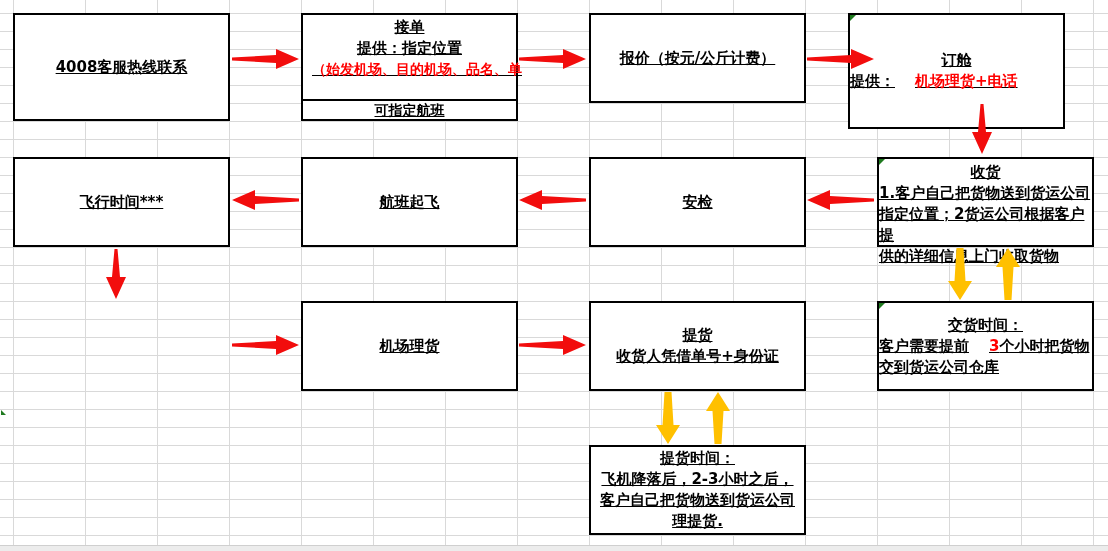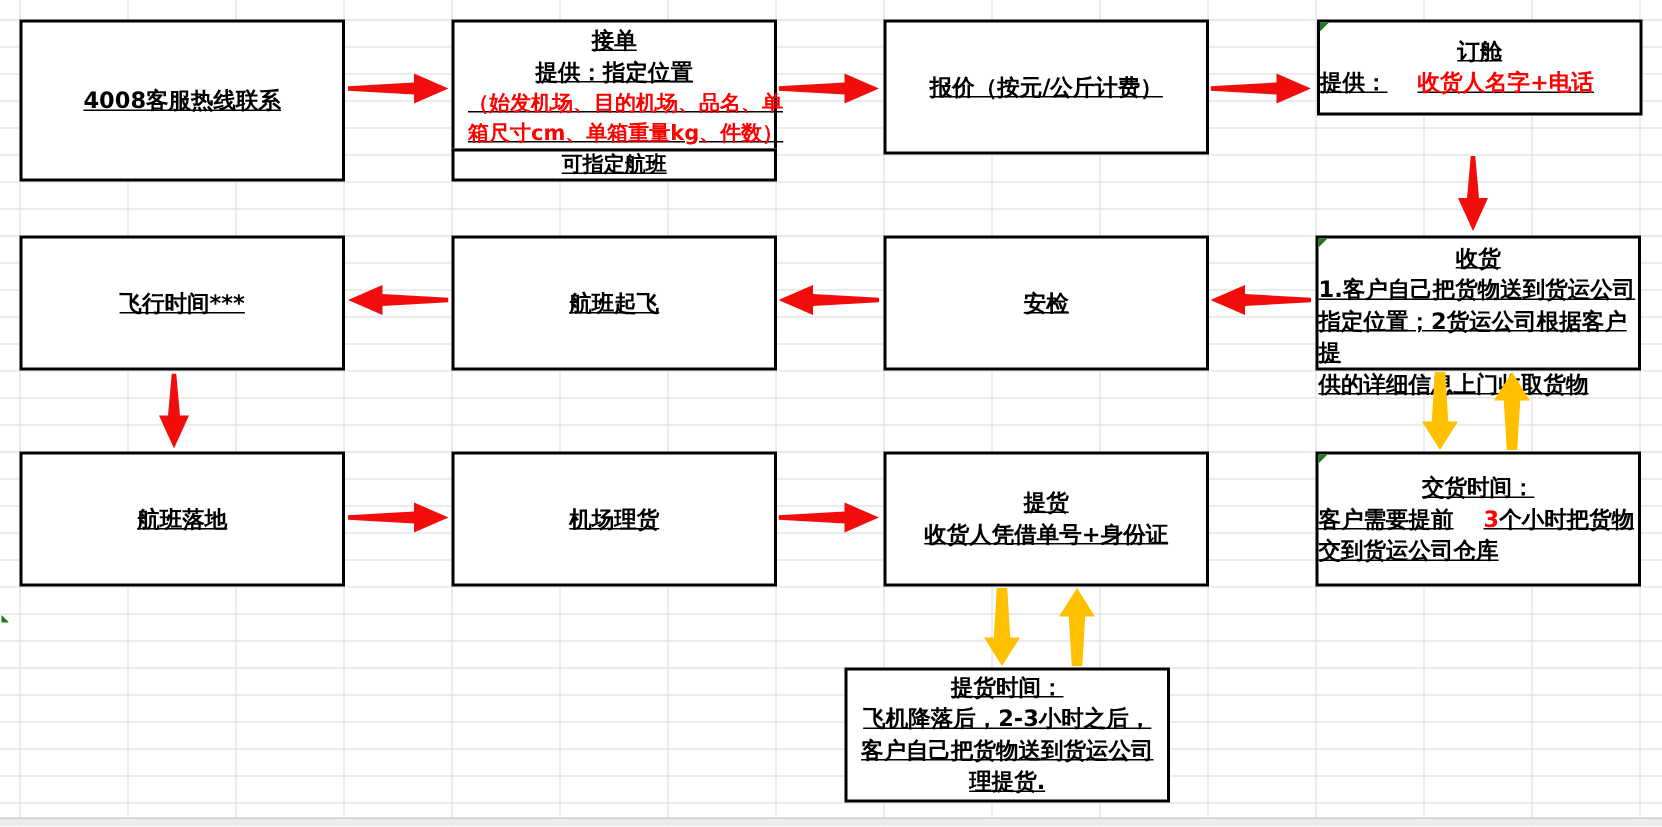--- a/index.html
+++ b/index.html
@@ -59,34 +59,33 @@
 <div id="canvas">
 
   <div class="box" style="left:13px;top:13px;width:217px;height:108px;">
     <div class="t">4008客服热线联系</div>
   </div>
 
   <div class="box" style="left:301px;top:13px;width:217px;height:88px;justify-content:flex-start;padding-top:2px;">
     <div class="t">接单</div>
     <div class="t">提供：指定位置</div>
     <div class="t red note left-align">（始发机场、目的机场、品名、单</div>
-    <div class="t red note left-align">箱尺寸cm、单箱重量kg、件数）</div>
   </div>
   <div class="box" style="left:301px;top:99px;width:217px;height:22px;font-size:14px;line-height:16px;justify-content:center;">
     <div class="t">可指定航班</div>
   </div>
 
   <div class="box" style="left:589px;top:13px;width:217px;height:90px;">
     <div class="t">报价（按元/公斤计费）</div>
   </div>
 
-  <div class="box" style="left:878px;top:13px;width:217px;height:64px;">
+  <div class="box" style="left:848px;top:13px;width:217px;height:116px;">
     <i class="flag"></i>
     <div class="t">订舱</div>
-    <div class="t left-align"><span>提供：</span><span class="red">收货人名字+电话</span></div>
+    <div class="t left-align"><span>提供：</span><span class="red">机场理货+电话</span></div>
   </div>
 
   <div class="box" style="left:13px;top:157px;width:217px;height:90px;">
     <div class="t">飞行时间***</div>
   </div>
 
   <div class="box" style="left:301px;top:157px;width:217px;height:90px;">
     <div class="t">航班起飞</div>
   </div>
 
@@ -95,41 +94,38 @@
   </div>
 
   <div class="box" style="left:877px;top:157px;width:217px;height:90px;justify-content:flex-start;padding-top:3px;">
     <i class="flag"></i>
     <div class="t">收货</div>
     <div class="t left-align">1.客户自己把货物送到货运公司</div>
     <div class="t left-align">指定位置；2货运公司根据客户提</div>
     <div class="t left-align">供的详细信息上门收取货物</div>
   </div>
 
-  <div class="box" style="left:13px;top:301px;width:217px;height:90px;">
-    <div class="t">航班落地</div>
-  </div>
 
   <div class="box" style="left:589px;top:301px;width:217px;height:90px;">
     <div class="t">提货</div>
     <div class="t">收货人凭借单号+身份证</div>
   </div>
 
   <div class="box" style="left:301px;top:301px;width:217px;height:90px;">
     <div class="t">机场理货</div>
   </div>
 
   <div class="box" style="left:877px;top:301px;width:217px;height:90px;">
     <i class="flag"></i>
     <div class="t">交货时间：</div>
     <div class="t left-align"><span>客户需要提前</span><span class="red">3</span><span>个小时把货物</span></div>
     <div class="t left-align">交到货运公司仓库</div>
   </div>
 
-  <div class="box" style="left:563px;top:445px;width:217px;height:90px;">
+  <div class="box" style="left:589px;top:445px;width:217px;height:90px;">
     <div class="t">提货时间：</div>
     <div class="t">飞机降落后，2-3小时之后，</div>
     <div class="t">客户自己把货物送到货运公司</div>
     <div class="t">理提货.</div>
   </div>
 
   <svg class="arr red-fill" style="left:232px;top:48px;" width="67" height="22">
       <polygon points="0,9.5 44,7 44,1 67,11 44,21 44,15 0,12.5"></polygon>
     </svg>
   <svg class="arr red-fill" style="left:519px;top:48px;" width="67" height="22">

